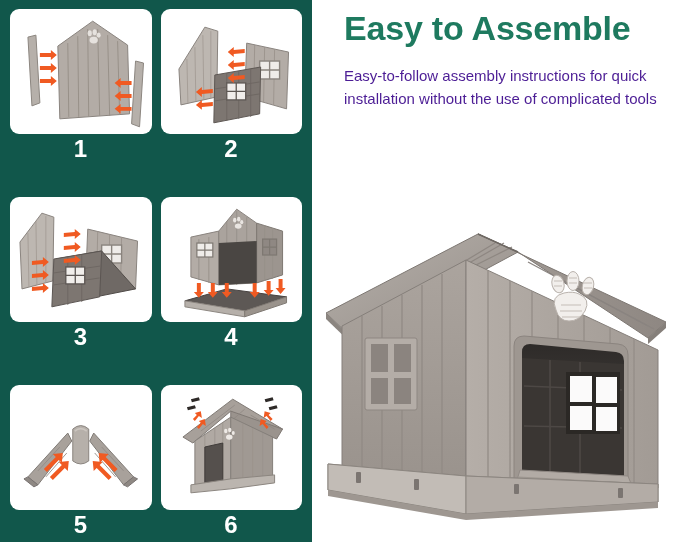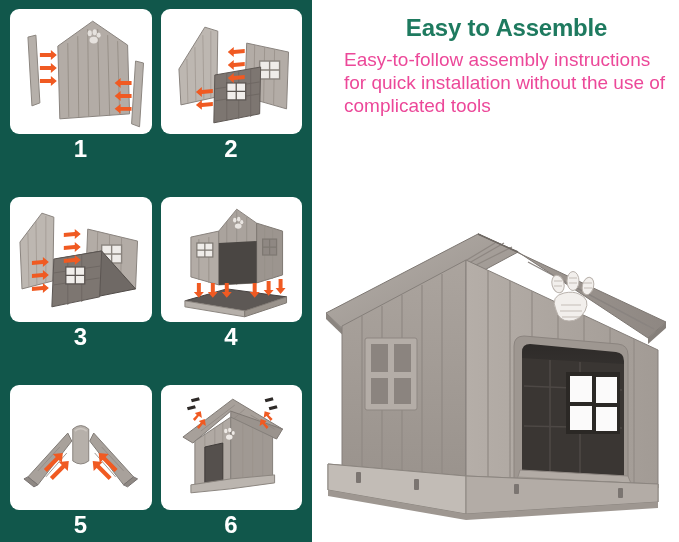--- a/index.html
+++ b/index.html
@@ -32,26 +32,26 @@
     color:#ffffff;font-weight:bold;font-size:24px;
     line-height:26px;margin-top:2px;letter-spacing:.5px;
     font-family:"Liberation Sans", sans-serif;
   }
 
   
   .copy{
     position:absolute;left:344px;top:8px;width:325px;
   }
   .headline{
-    color:#1e7a5f;font-size:24px;font-weight:bold;
-    line-height:40px;letter-spacing:-0.2px;margin:0;text-align:center;
+    color:#1e7a5f;font-size:34px;font-weight:bold;
+    line-height:40px;letter-spacing:-0.2px;margin:0;
   }
   .subcopy{
-    color:#ec4899;font-size:19px;line-height:23px;
-    margin:0 0 0 0;font-weight:normal;
+    color:#4c1d95;font-size:15px;line-height:23px;
+    margin:16px 0 0 0;font-weight:normal;
   }
 
   
   .hero{
     position:absolute;left:318px;top:218px;width:358px;height:320px;
   }
   svg{display:block;}
 </style>
 </head>
 <body>

